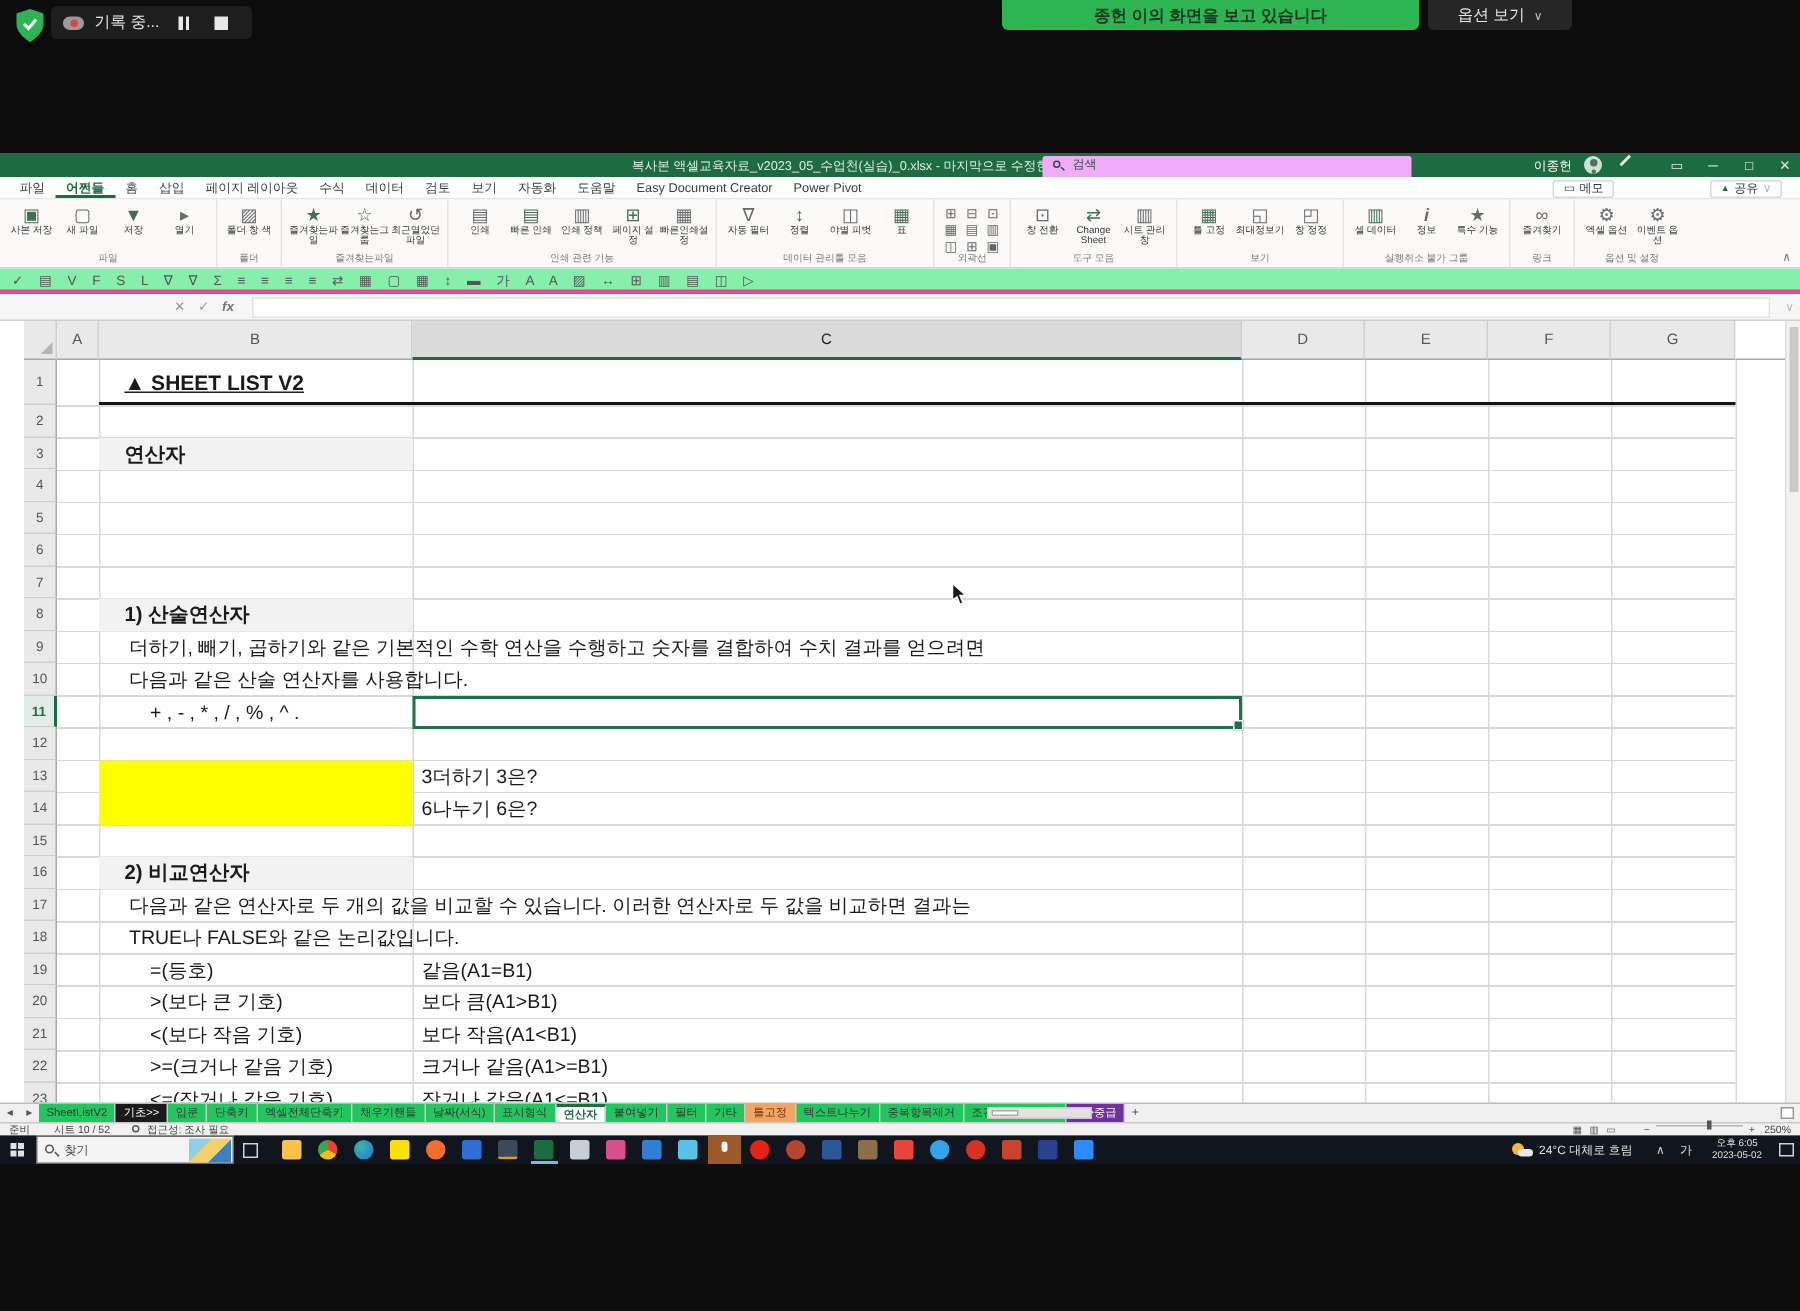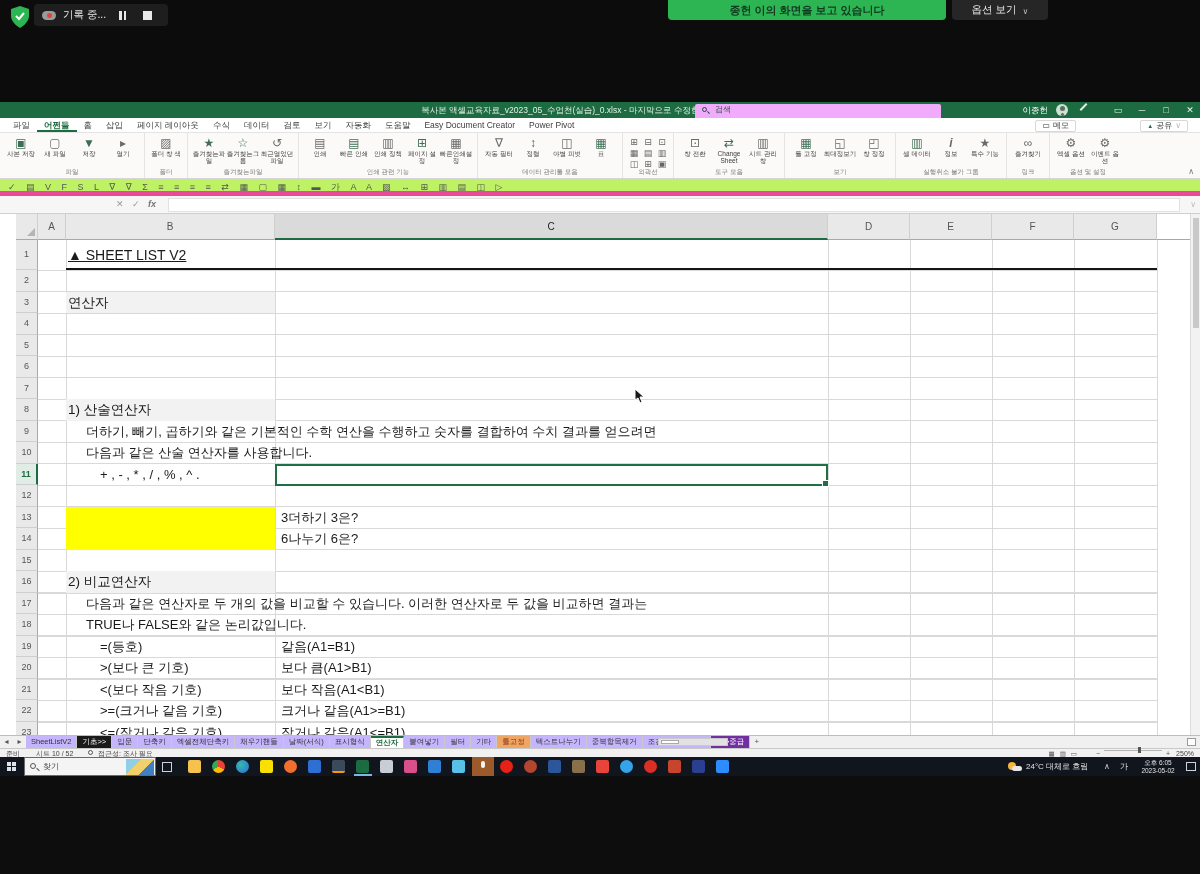--- a/index.html
+++ b/index.html
@@ -55,21 +55,21 @@
   .i-grid::before{content:"⊞";} .i-funnel::before{content:"∇";} .i-sort::before{content:"↕";}
   .i-pivot::before{content:"◫";} .i-table::before{content:"▦";} .i-winswap::before{content:"⊡";}
   .i-swap::before{content:"⇄";} .i-sheets::before{content:"▥";} .i-freeze::before{content:"▦";}
   .i-max::before{content:"◱";} .i-winfix::before{content:"◰";} .i-celldata::before{content:"▥";}
   .i-info::before{content:"i";font-style:italic;font-weight:bold;} .i-special::before{content:"★";}
   .i-link::before{content:"∞";} .i-gear::before{content:"⚙";}
   .i-left::before{content:"◂";} .i-right::before{content:"▸";} .i-plus::before{content:"+";}
   .i-close::before{content:"✕";} .i-check::before{content:"✓";} .i-min::before{content:"─";}
   .i-maxw::before{content:"□";} .i-note::before{content:"▭";} .i-share::before{content:"▲";}
 
-  .qat{left:0;top:77px;width:1200px;height:17px;background:#bef264;border-bottom:5px solid #ec4899;text-align:right;}
+  .qat{left:0;top:77px;width:1200px;height:17px;background:#86efac;border-bottom:3px solid #ec4899;text-align:right;}
   .qat span{position:absolute;left:8px;top:2px;font-size:9px;color:#555;letter-spacing:4px;white-space:nowrap;}
   .fbar{left:0;top:94px;width:1200px;height:18px;background:#f6f6f6;border-bottom:1px solid #cfcfcf;}
   .namebox{position:absolute;left:16px;top:2px;width:88px;height:14px;background:#fff;border:1px solid #d8d8d8;font-size:9px;color:#222;line-height:12px;padding-left:6px;margin-top:48px;}
   .namebox::after{content:"∨";position:absolute;right:4px;top:1px;font-size:7px;color:#999;}
   .fico{position:absolute;top:3px;font-size:9px;color:#9a9a9a;}
   .finput{position:absolute;left:168px;top:2px;width:1012px;height:14px;background:#fff;border:1px solid #e2e2e2;}
 
   
   .grid{left:16px;top:112px;width:1174px;height:521px;background:#fff;overflow:hidden;}
   .chead{position:absolute;left:0;top:0;height:26px;display:flex;width:1174px;}
@@ -82,31 +82,31 @@
   .rn{width:22px;background:#e9e9e9;border-right:1px solid #a8a8a8;border-bottom:1px solid #cfcfcf;font-size:9px;color:#555;text-align:center;}
   .rn.sel{background:#e2ece6;color:#1d6b41;font-weight:bold;border-right:2px solid #1d6b41;}
   .vline{position:absolute;top:0;bottom:0;width:1px;background:#d9d9d9;}
   .hlines{position:absolute;left:22px;width:1119px;top:30px;bottom:0;background:repeating-linear-gradient(to bottom,#d9d9d9 0 1px,transparent 1px 21.5px);}
   .fillr{position:absolute;left:1141px;width:33px;top:0;bottom:0;background:#fff;border-left:1px solid #d9d9d9;}
   .cellbg{position:absolute;}
   .blackline{position:absolute;left:50px;width:1091px;top:28px;height:2px;background:#161616;}
   .selbox{position:absolute;left:259px;top:223.5px;width:553px;height:22px;border:2px solid #1e7145;}
   .selbox::after{content:"";position:absolute;right:-3px;bottom:-3px;width:5px;height:5px;background:#1e7145;border:1px solid #fff;}
   .ct{position:absolute;font-size:13px;color:#1a1a1a;white-space:nowrap;line-height:21.5px;height:21.5px;}
-  .ct.b{font-weight:normal;}
+  .ct.b{font-weight:bold;padding-left:15px;}
   .blue{color:#2433cc;font-weight:bold;}
   .cursor{position:absolute;left:618px;top:148px;width:12px;height:16px;}
 
   .vsb{left:1190px;top:112px;width:10px;height:521px;background:#f2f2f2;border-left:1px solid #ddd;}
   .vsb i{position:absolute;left:1.5px;top:4px;width:6px;height:110px;background:#c9c9c9;}
 
   
   .stabs{left:0;top:633px;width:1200px;height:13px;background:#f0f0f0;border-top:1px solid #bdbdbd;display:flex;align-items:stretch;font-size:7.5px;color:#333;}
   .snav{width:13px;text-align:center;line-height:12px;color:#555;font-size:8px;}
-  .stab{padding:0 5px;line-height:12px;border-right:1px solid #c9c9c9;white-space:nowrap;background:#c4b5fd;}
+  .stab{padding:0 5px;line-height:12px;border-right:1px solid #c9c9c9;white-space:nowrap;background:#22c55e;}
   .stab.dark{background:#1a1a1a;color:#fff;}
   .stab.bold{font-weight:normal;}
   .stab.active{background:#fff;color:#1d6b41;font-weight:bold;border-top:2px solid #1d6b41;line-height:10px;}
   .stab.orange{background:#f0a662;color:#7c2d12;}
   .stab.purple{background:#7030a0;color:#fff;}
   .hsb{position:absolute;left:658px;top:636px;width:70px;height:8px;background:#e2e2e2;border:1px solid #c9c9c9;}
   .hsb i{position:absolute;left:2px;top:1px;width:18px;height:4px;background:#fff;border:1px solid #aaa;}
   .sbox{position:absolute;right:4px;top:636px;width:9px;height:8px;border:1px solid #9a9a9a;background:#fff;}
 
   .sbar{left:0;top:646px;width:1200px;height:9px;background:#f1f1f1;border-top:1px solid #c9c9c9;font-size:7px;color:#444;}

